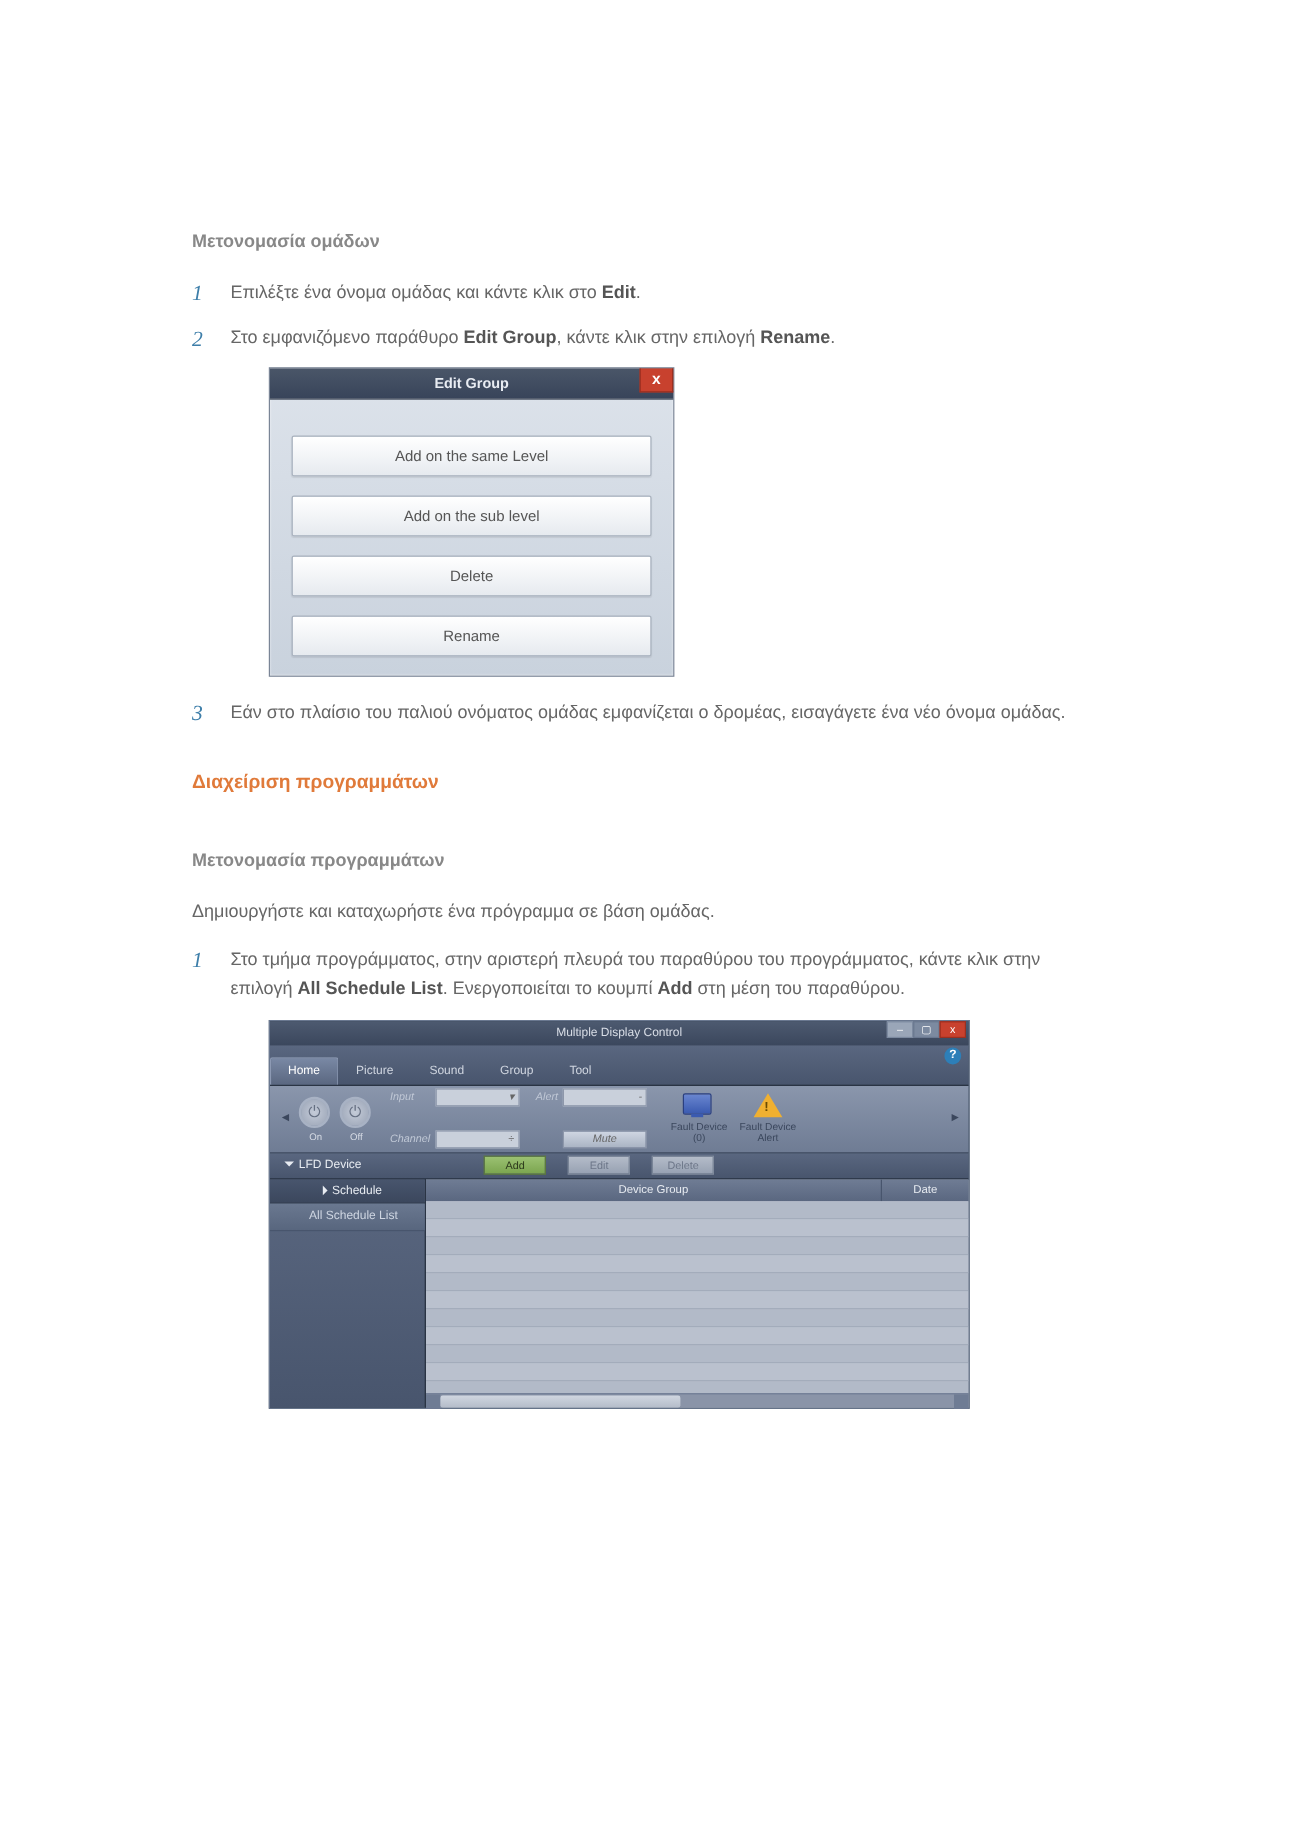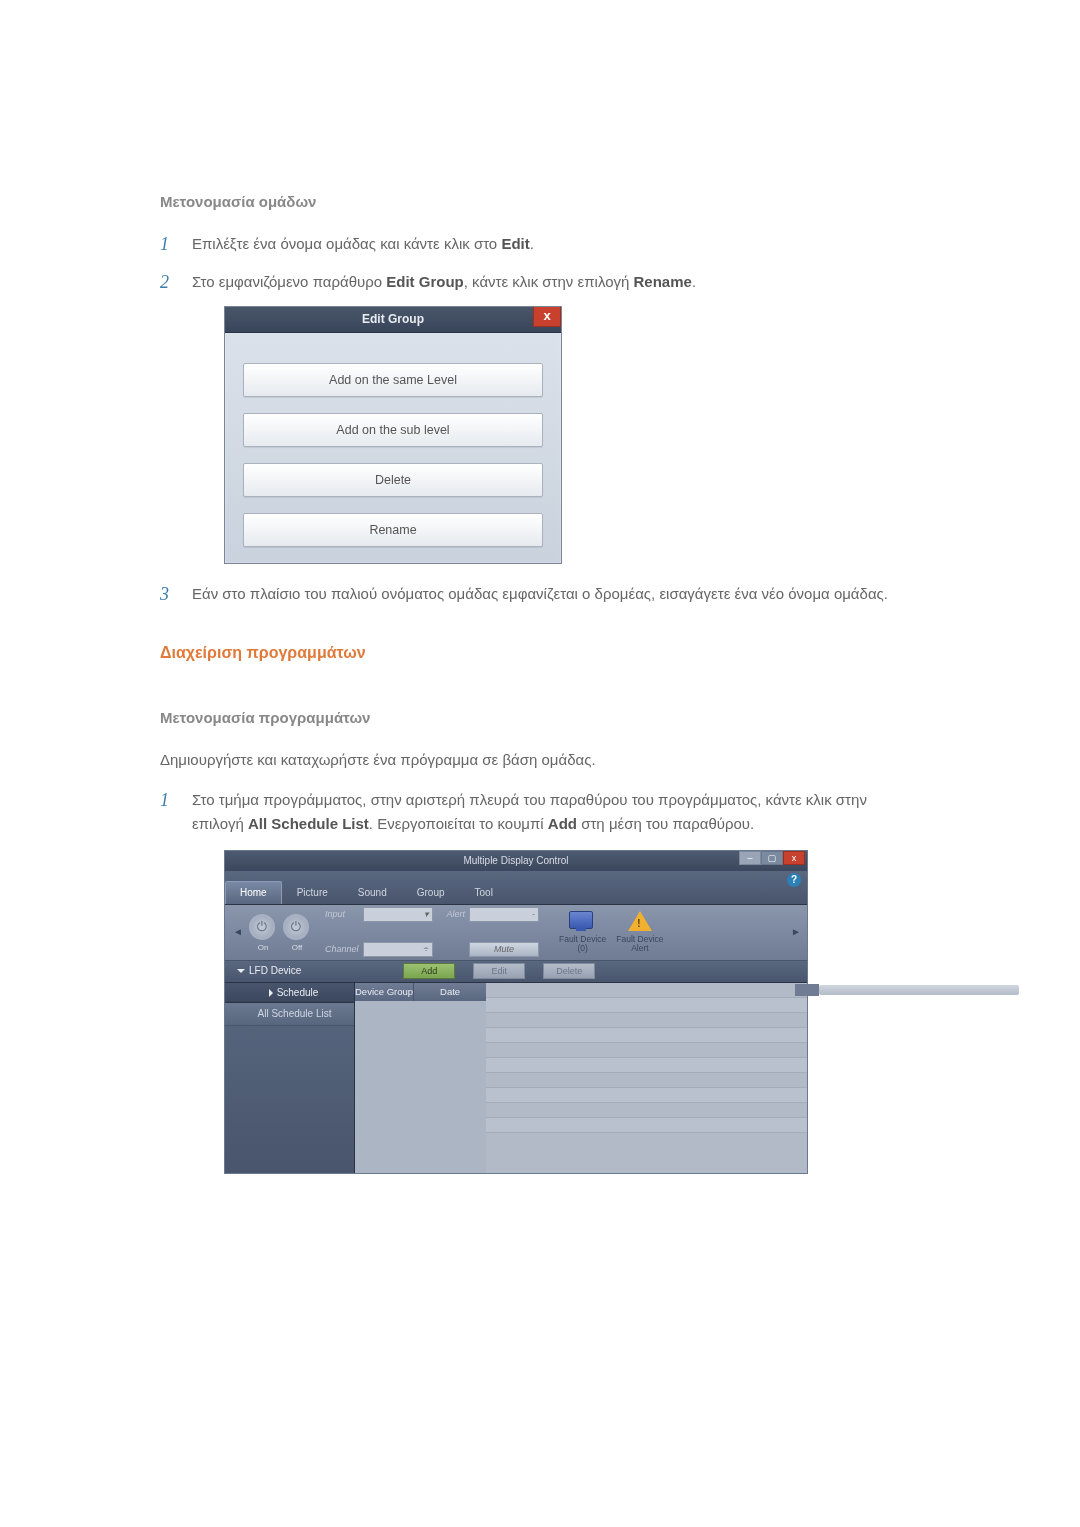--- a/index.html
+++ b/index.html
@@ -364,21 +364,21 @@
       font-size: 10px;
       padding: 3px 8px 3px 18px;
       color: #cfd6e2;
       background: linear-gradient(#6a7890, #58667e);
       border-bottom:1px solid #48556d;
     }
     .mdc-main {
       flex: 1;
       background: #acb5c4;
       display: flex;
-      flex-direction: row;
+      flex-direction: column;
     }
     .mdc-table-header {
       height: 18px;
       background: linear-gradient(#6f7c94, #5a6780);
       display: flex;
       color: #e8ecf2;
       font-size: 9.5px;
     }
     .mdc-th1 { flex: 1; text-align: center; line-height: 18px; border-right:1px solid #48556d;}
     .mdc-th2 { width: 72px; text-align: center; line-height: 18px;}

